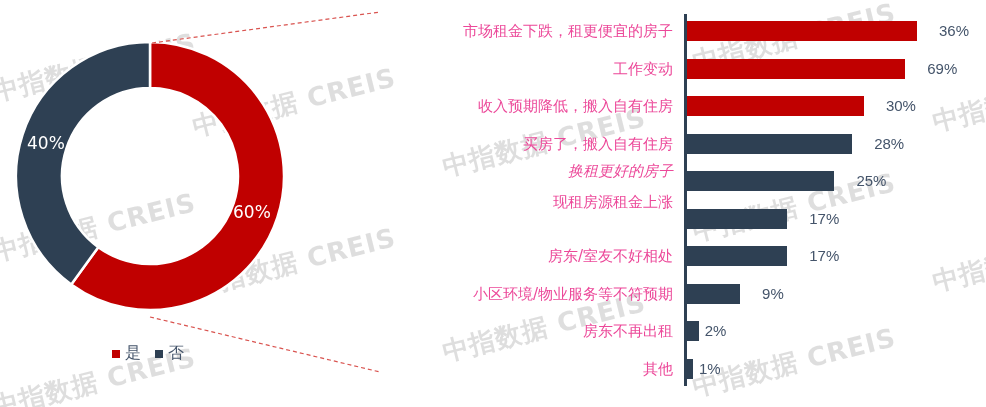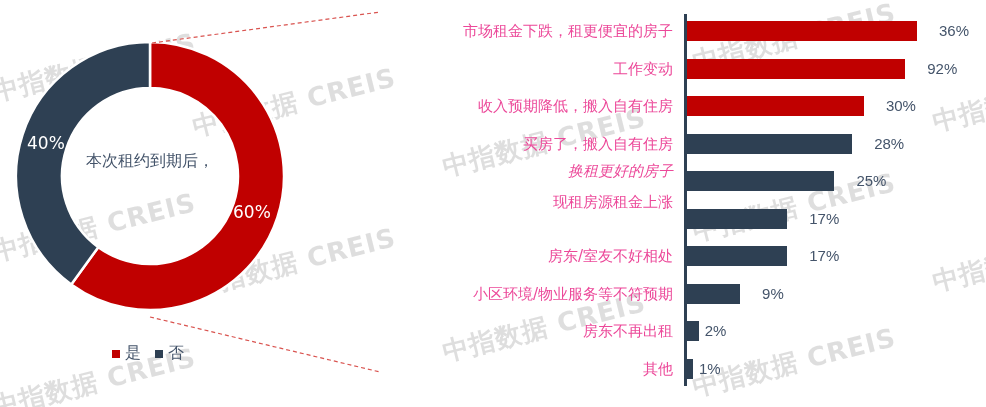--- a/index.html
+++ b/index.html
@@ -38,21 +38,20 @@
 
 <svg id="donut" width="380" height="407">
   <g id="donut-slices">
       <path d="M150,42 A134,134 0 1 1 71.23677619280862,284.40827724624296 L98.27489779826237,247.19349550499538 A88,88 0 1 0 150,88 Z" fill="#c00000" stroke="#fff" stroke-width="2.5"></path>
       <path d="M71.23677619280862,284.40827724624296 A134,134 0 0 1 149.99999999999997,42 L149.99999999999997,88 A88,88 0 0 0 98.27489779826237,247.19349550499538 Z" fill="#2e4053" stroke="#fff" stroke-width="2.5"></path>
     </g>
   <line x1="152" y1="43" x2="380" y2="12" stroke="#d9534f" stroke-width="1.2" stroke-dasharray="4,3"></line>
   <line x1="150" y1="317" x2="380" y2="372" stroke="#d9534f" stroke-width="1.2" stroke-dasharray="4,3"></line>
 </svg>
 <div class="center-text">
-  <div>本次租约到期后，</div>
 </div>
 <div class="pct-label" style="left:27px;top:133px;">40%</div>
 <div class="pct-label" style="left:233px;top:202px;">60%</div>
 
 <div class="legend">
   <span class="item">
     <span class="sw" style="background:#c00000"></span>
     <span>是</span>
   </span>
   <span class="item">
@@ -65,21 +64,21 @@
 <div id="bar-rows">
     <div class="row" style="top: 21px; width: 293px;">
       <div class="cat">市场租金下跌，租更便宜的房子</div>
     </div>
     <div class="bar" style="top: 21px; width: 230px; background: rgb(192, 0, 0);"></div>
     <div class="val" style="top: 21px; left: 939px;">36%</div>
     <div class="row" style="top: 58.5px; width: 293px;">
       <div class="cat">工作变动</div>
     </div>
     <div class="bar" style="top: 58.5px; width: 218.205px; background: rgb(192, 0, 0);"></div>
-    <div class="val" style="top: 58.5px; left: 927.205px;">92%</div>
+    <div class="val" style="top: 58.5px; left: 927.205px;">69%</div>
     <div class="row" style="top: 96px; width: 293px;">
       <div class="cat">收入预期降低，搬入自有住房</div>
     </div>
     <div class="bar" style="top: 96px; width: 176.923px; background: rgb(192, 0, 0);"></div>
     <div class="val" style="top: 96px; left: 885.923px;">30%</div>
     <div class="row" style="top: 133.5px; width: 293px;">
       <div class="cat">买房了，搬入自有住房</div>
     </div>
     <div class="bar" style="top: 133.5px; width: 165.128px; background: rgb(46, 64, 83);"></div>
     <div class="val" style="top: 133.5px; left: 874.128px;">28%</div>

